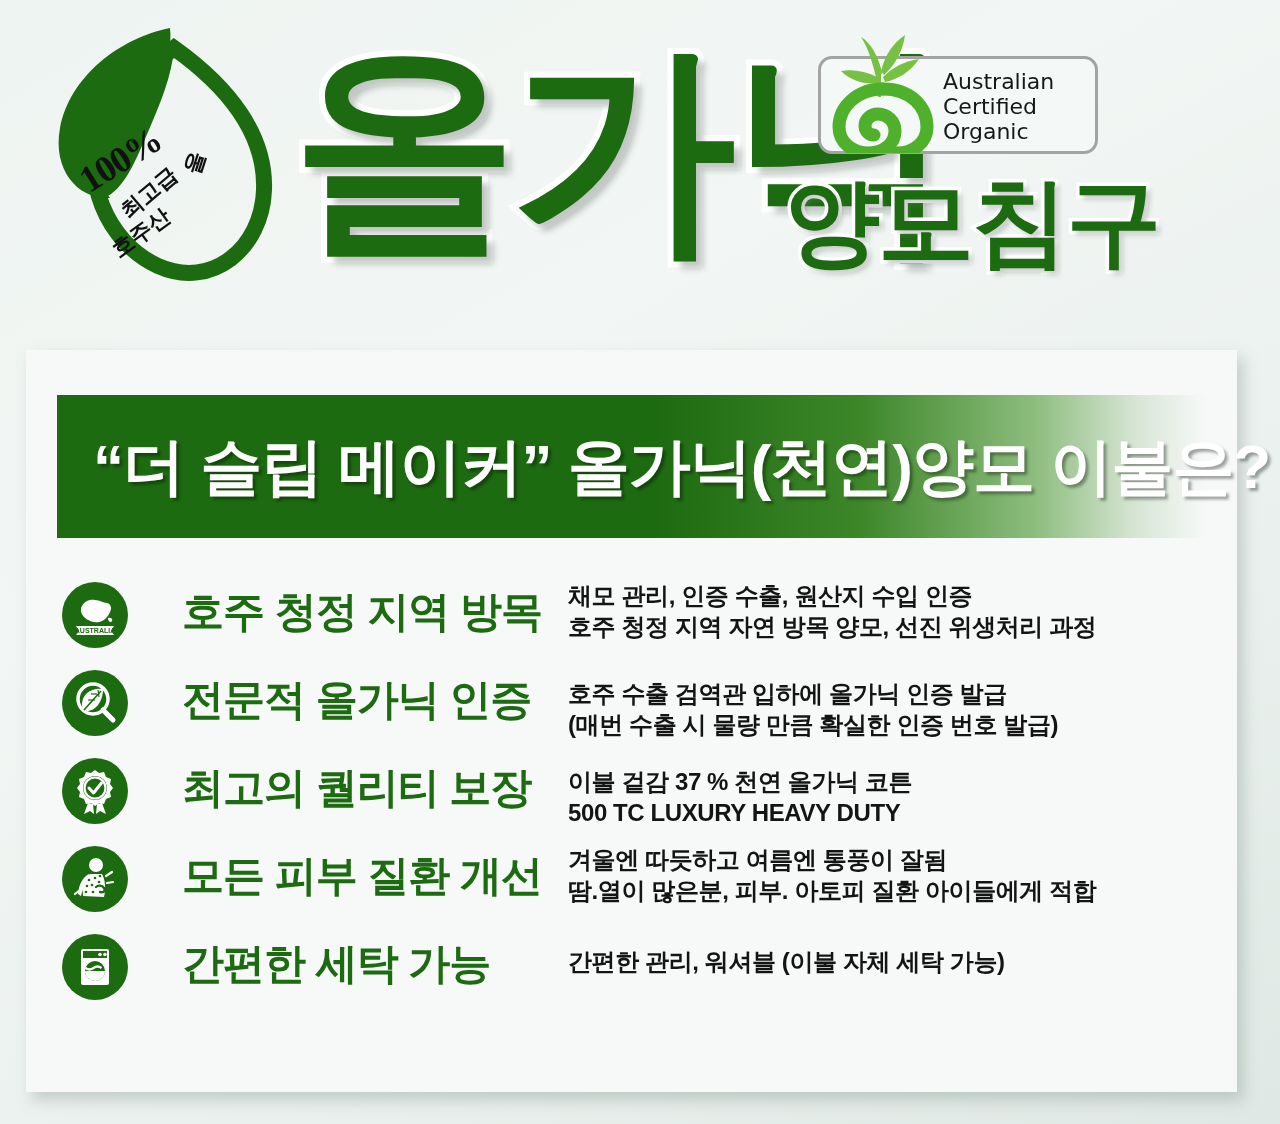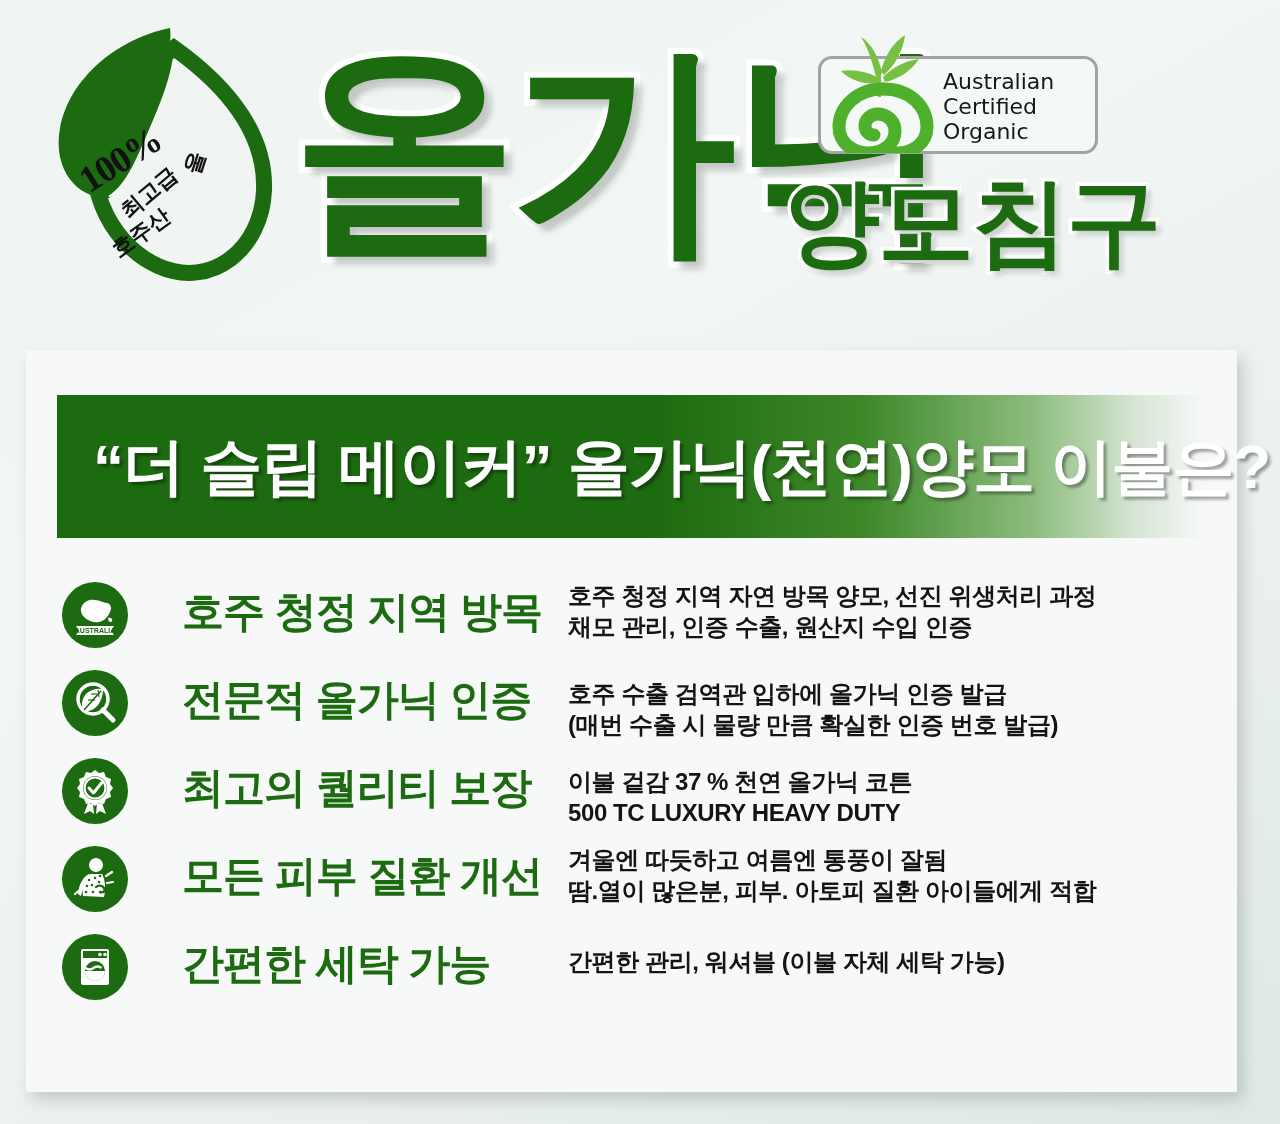--- a/index.html
+++ b/index.html
@@ -285,22 +285,22 @@
         <svg width="50" height="50" viewBox="0 0 50 50">
           <path d="M12 16 C14 12 19 9 25 10 C30 10 33 13 37 13 C41 14 42 18 40 22
                    C38 27 34 31 29 32 C24 33 18 31 14 27 C11 24 10 19 12 16 Z
                    M38 28 C41 27 43 29 42 31 C41 33 38 32 38 28 Z" fill="#ffffff"></path>
           <path d="M6 36 L44 36 L41 41 L44 45 L6 45 L9 41 Z" fill="#ffffff"></path>
           <text x="25" y="43" font-size="7" font-weight="700" text-anchor="middle" fill="#1d6b10" font-family="Liberation Sans, sans-serif">AUSTRALIA</text>
         </svg>
       </div>
       <div class="feature-title">호주 청정 지역 방목</div>
       <div class="feature-desc">
+        <div>채모 관리, 인증 수출, 원산지 수입 인증</div>
         <div>호주 청정 지역 자연 방목 양모, 선진 위생처리 과정</div>
-        <div>채모 관리, 인증 수출, 원산지 수입 인증</div>
       </div>
     </div>
 
     <div class="feature-row">
       <div class="feature-icon">
         <svg width="50" height="50" viewBox="0 0 50 50">
           <circle cx="23" cy="21" r="15" fill="none" stroke="#ffffff" stroke-width="3.5"></circle>
           <line x1="33" y1="32" x2="43" y2="42" stroke="#ffffff" stroke-width="5" stroke-linecap="round"></line>
           <path d="M33 11 C22 9 12 16 12 26 C12 30 14 32 17 33 C25 33 33 24 33 11 Z" fill="#ffffff"></path>
           <line x1="31" y1="13" x2="14" y2="32" stroke="#1d6b10" stroke-width="1.6"></line>

